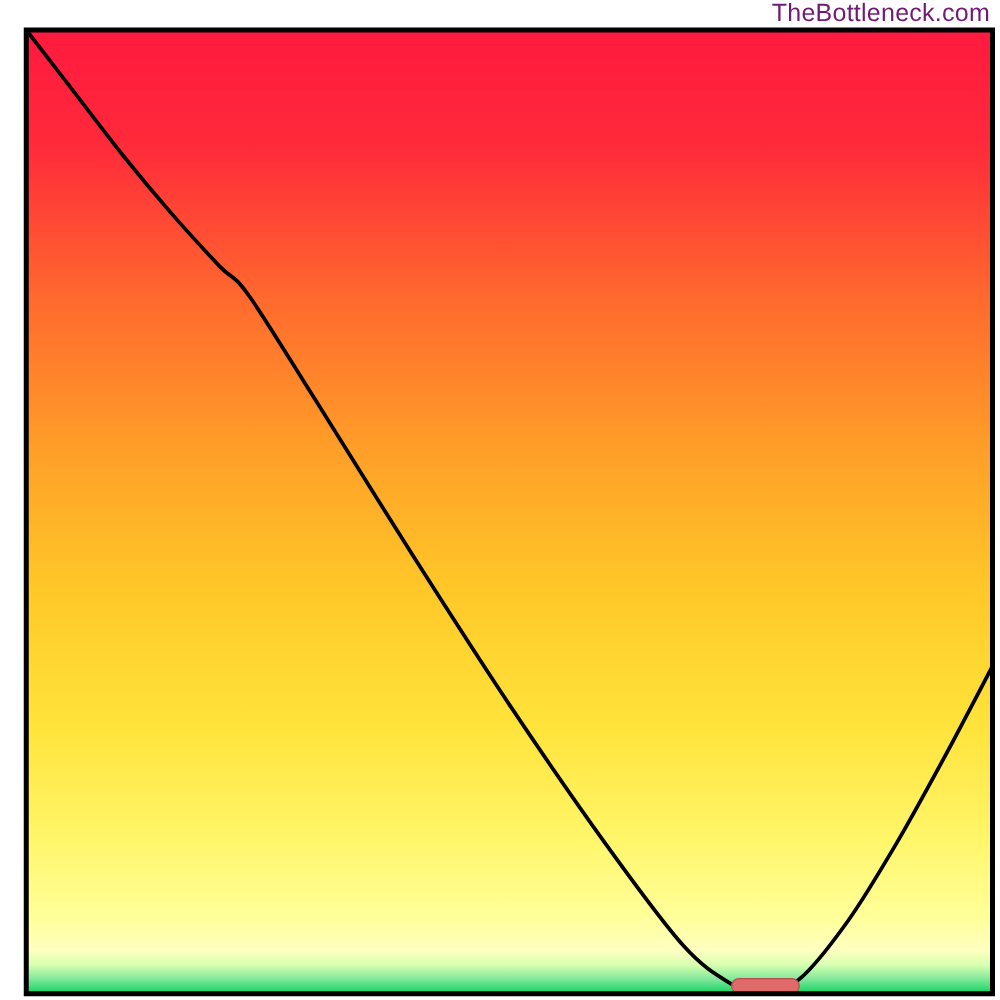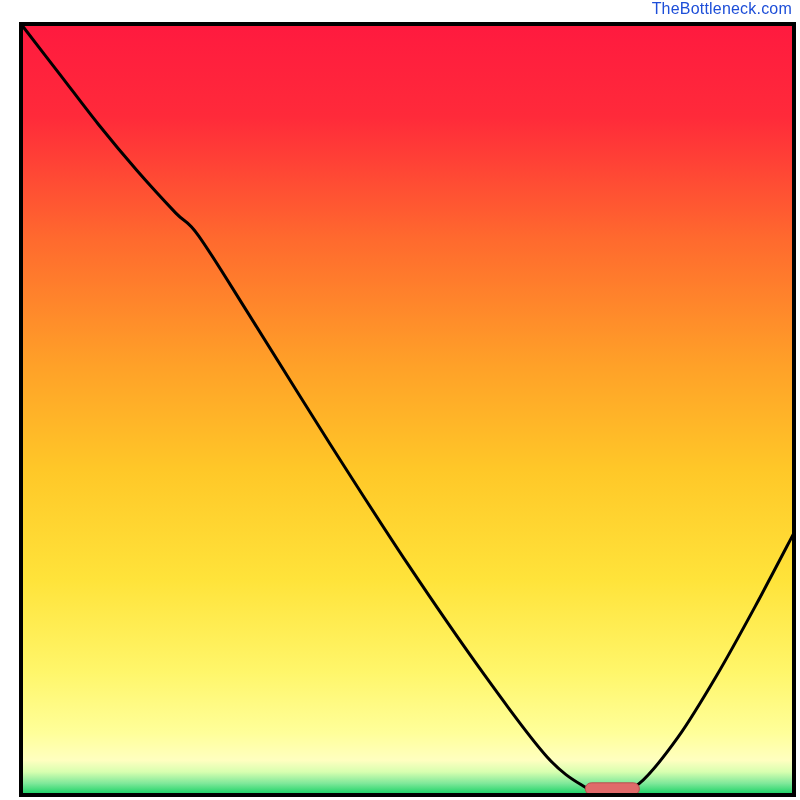--- a/index.html
+++ b/index.html
@@ -1,17 +1,17 @@
 <!DOCTYPE html>
 <html><head>
 <meta charset="utf-8">
 <style>
   html, body { margin: 0; padding: 0; width: 800px; height: 800px; background: #fff; }
   .wrap { position: relative; width: 800px; height: 800px; }
-  .attribution { position: absolute; top: 0; right: 8px; font-family: Arial, Helvetica, sans-serif; font-size: 16px; color: #1d4ed8; font-weight: 500; letter-spacing: .2px; text-align: center; }
+  .attribution { position: absolute; top: 0; right: 8px; font-family: Arial, Helvetica, sans-serif; font-size: 20px; color: #701a75; font-weight: 500; letter-spacing: .2px; text-align: center; }
   svg { display: block; }
 </style>
 </head>
 <body>
 <div class="wrap">
   <div class="attribution">TheBottleneck.com</div>
   <svg id="chart-svg" width="800" height="800" viewBox="0 0 800 800">
       <defs>
         <linearGradient id="bg-grad" x1="0" y1="0" x2="0" y2="1">
           <stop offset="0%" stop-color="#ff1a3f"></stop>

